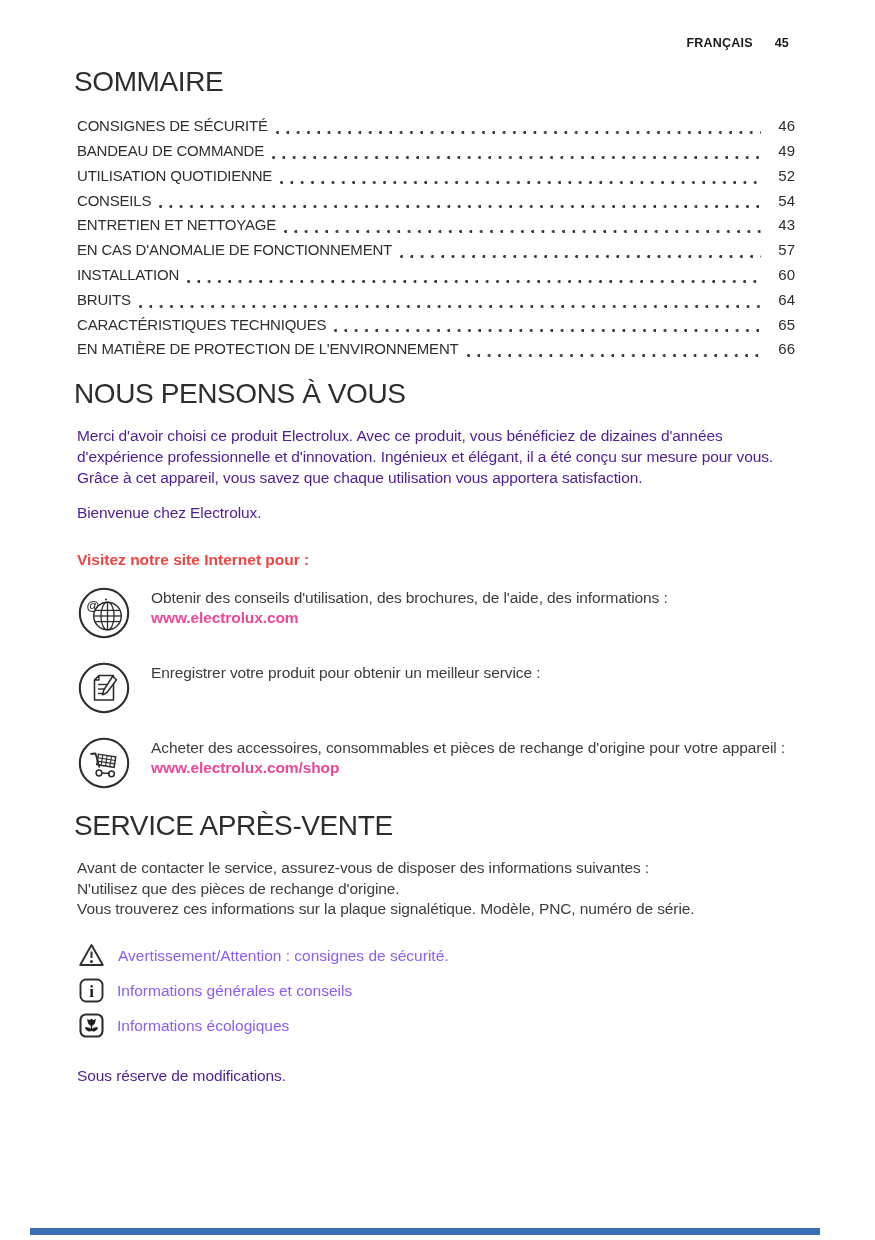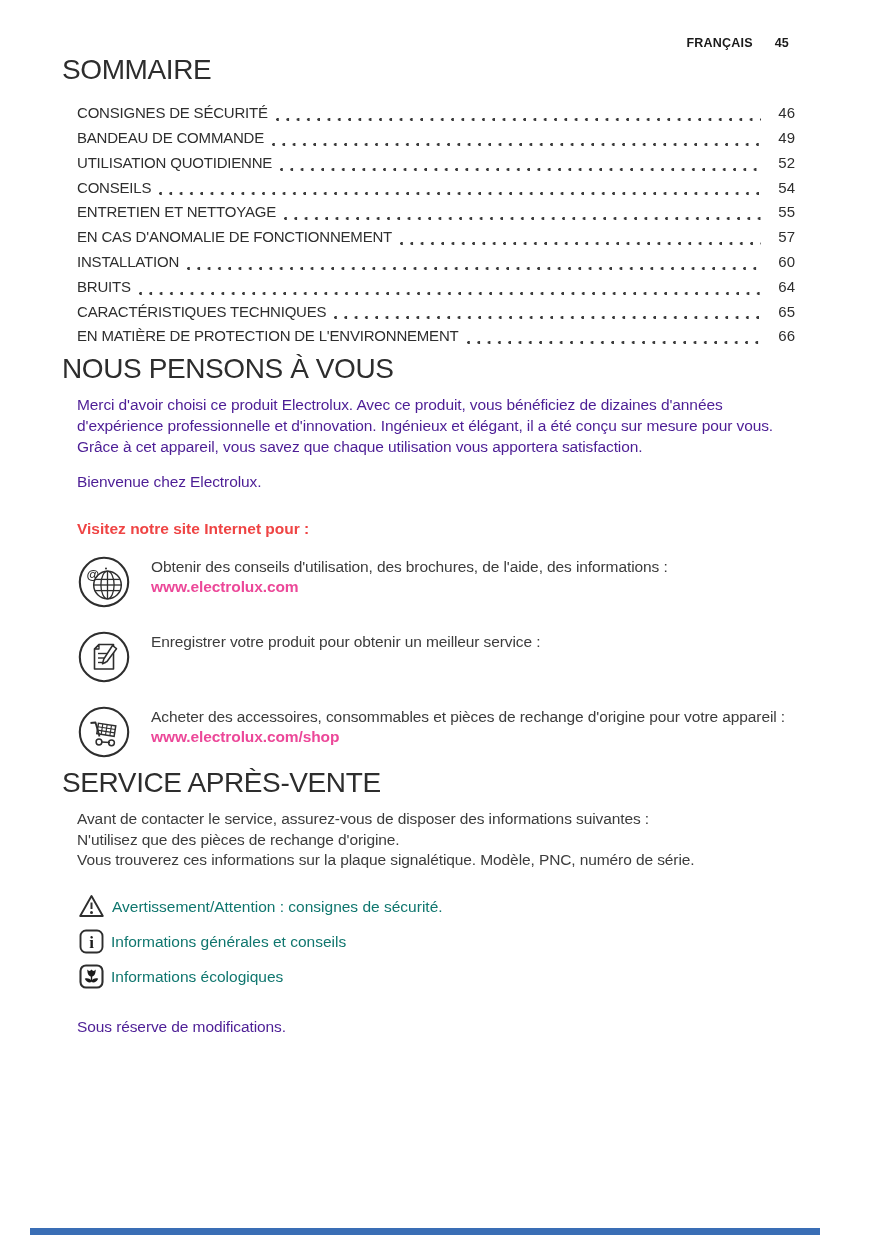--- a/index.html
+++ b/index.html
@@ -4,21 +4,21 @@
 <style>
   html,body{margin:0;padding:0;background:#fff;}
   .page{
     width:850px;height:1240px;position:relative;background:#ffffff;
     font-family:"Liberation Sans", sans-serif;color:#3c3c3c;
     box-sizing:border-box;padding:36px 55px 0 58px;overflow:hidden;
   }
   .hdr{display:flex;justify-content:flex-end;align-items:baseline;gap:22px;
        font-size:12.5px;font-weight:bold;color:#1a1a1a;letter-spacing:.2px;padding-right:6px;}
   h1.big{
-    font-size:28px;font-weight:400;color:#2d2d2d;margin:4px;letter-spacing:-.4px;line-height:1.15;
+    font-size:28px;font-weight:400;color:#2d2d2d;margin:16px;letter-spacing:-.4px;line-height:1.15;
   }
   .h-sommaire{margin-top:14px;}
   .toc{margin:15px 0 0 19px;}
   .toc-row{display:flex;align-items:baseline;font-size:15px;color:#2e2e2e;line-height:24.8px;}
   .toc-label{white-space:nowrap;letter-spacing:-.2px;}
   .toc-leader{
     flex:1 1 auto;height:3px;align-self:flex-end;margin:0 6px 5px 8px;
     background-image:radial-gradient(circle at 1.6px 1.5px, #3a3a3a 1.3px, transparent 1.65px);
     background-size:10.3px 3px;background-repeat:repeat-x;background-position:left bottom;
   }
@@ -28,21 +28,21 @@
   .welcome{margin-top:15px;}
   .subhead{font-size:15.5px;font-weight:bold;color:#ef4444;margin:27px 0 0 19px;}
   .features{margin-left:19px;}
   .feature{display:flex;gap:20px;margin-top:17px;align-items:flex-start;min-height:58px;}
   .ficon{flex:0 0 54px;height:54px;display:block;}
   .ftext{font-size:15.5px;line-height:1.3;color:#3c3c3c;max-width:640px;padding-top:2px;letter-spacing:-.1px;}
   .furl{font-weight:bold;color:#ec4899;}
   .h-service{margin-top:16px;}
   .svc-lines{margin:10px 0 0 19px;font-size:15.5px;line-height:1.33;color:#3c3c3c;letter-spacing:-.1px;}
   .legend{margin:22px 0 0 19px;}
-  .legend-row{display:flex;align-items:center;gap:6px;margin-top:7px;font-size:15.5px;color:#0f766e;}
+  .legend-row{display:flex;align-items:center;gap:12px;margin-top:7px;font-size:15.5px;color:#8b5cf6;}
   .licon{flex:0 0 28px;height:28px;display:flex;align-items:center;justify-content:center;}
   .note{margin-top:26px;}
   .footer-bar{position:absolute;left:30px;right:30px;top:1228px;height:7px;background:var(--accent,#3a6eb5);}
   svg{display:block;}
   .serif-i{font-family:"Liberation Serif", serif;font-weight:bold;}
 </style>
 </head>
 <body>
 
 <div class="page">
@@ -71,21 +71,21 @@
       <span class="toc-page">52</span>
     </div>
     <div class="toc-row">
       <span class="toc-label">CONSEILS</span>
       <span class="toc-leader"></span>
       <span class="toc-page">54</span>
     </div>
     <div class="toc-row">
       <span class="toc-label">ENTRETIEN ET NETTOYAGE</span>
       <span class="toc-leader"></span>
-      <span class="toc-page">55</span>
+      <span class="toc-page">43</span>
     </div>
     <div class="toc-row">
       <span class="toc-label">EN CAS D'ANOMALIE DE FONCTIONNEMENT</span>
       <span class="toc-leader"></span>
       <span class="toc-page">57</span>
     </div>
     <div class="toc-row">
       <span class="toc-label">INSTALLATION</span>
       <span class="toc-leader"></span>
       <span class="toc-page">60</span>

